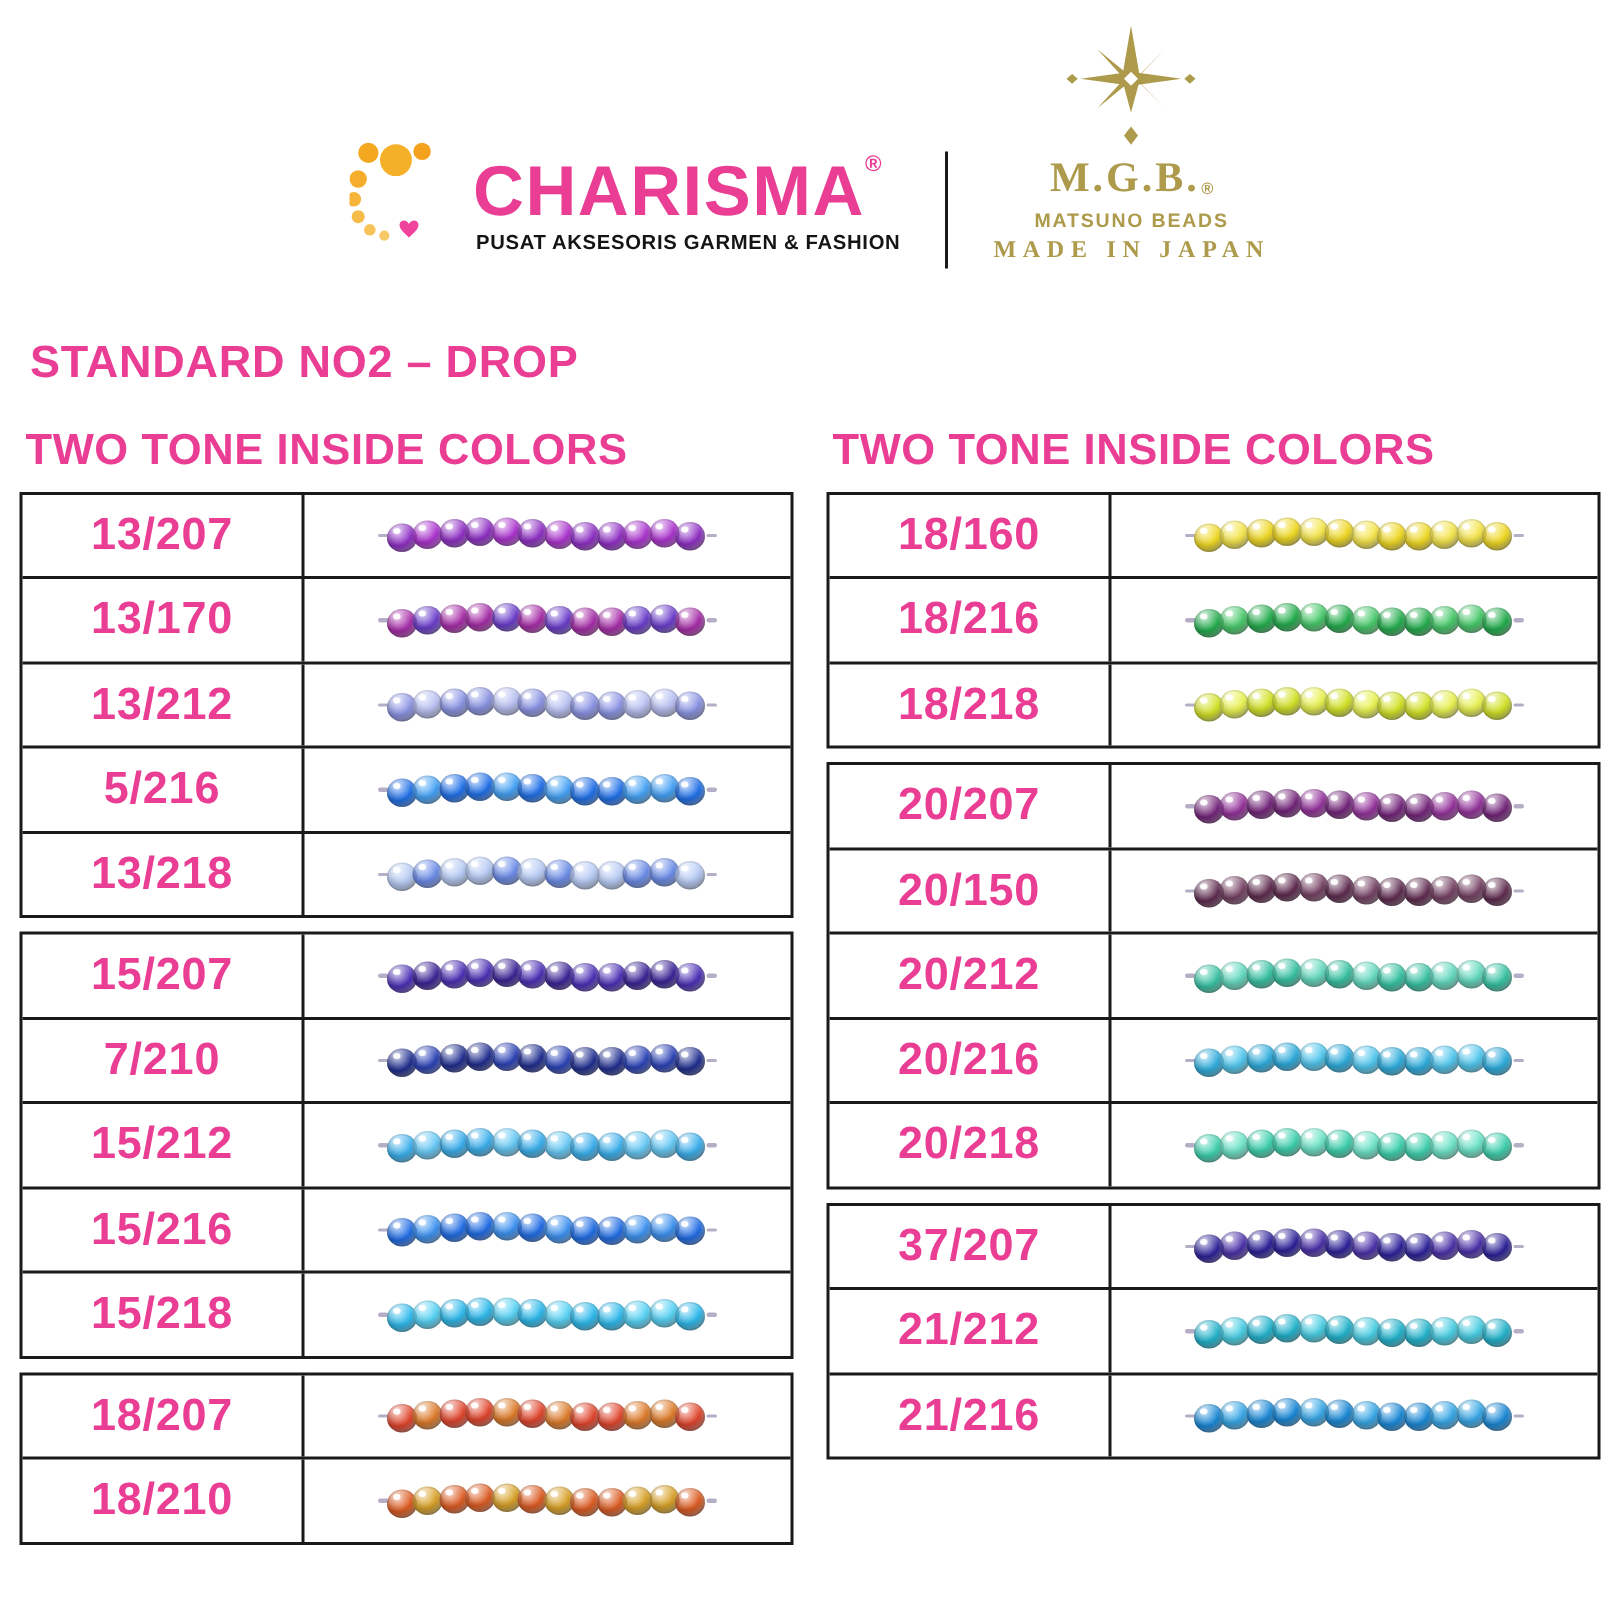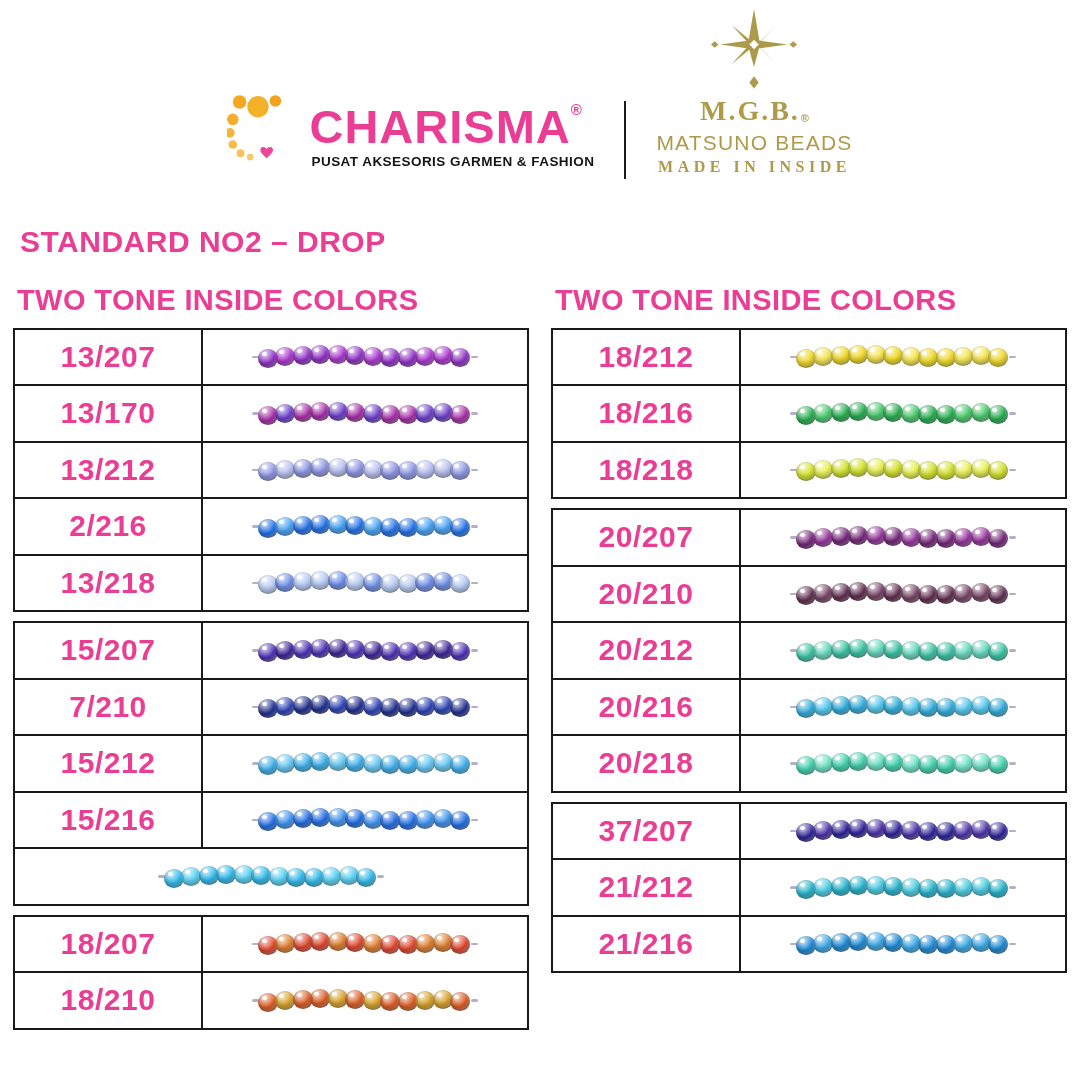--- a/index.html
+++ b/index.html
@@ -29,21 +29,21 @@
   }
   .brand-divider{width:2px;height:78px;background:#1a1a1a;margin-bottom:6px;}
   .mgb-logo{display:flex;flex-direction:column;align-items:center;margin-bottom:10px;line-height:1;}
   .mgb-name-row{display:flex;align-items:flex-end;margin-top:2px;}
   .mgb-name{
     font-family:"Liberation Serif", serif;font-weight:700;font-size:28px;
     letter-spacing:2px;color:var(--gold,#AE9A4B);
   }
   .mgb-reg{font-size:11px;font-weight:700;color:var(--gold,#AE9A4B);margin-left:1px;margin-bottom:1px;}
   .mgb-line1{
-    font-size:21px;font-weight:400;letter-spacing:1.2px;
+    font-size:13px;font-weight:700;letter-spacing:1.2px;
     color:var(--gold,#AE9A4B);margin-top:7px;white-space:nowrap;
   }
   .mgb-line2{
     font-family:"Liberation Serif", serif;font-size:16px;font-weight:700;
     letter-spacing:4.5px;color:var(--gold,#AE9A4B);margin-top:6px;white-space:nowrap;
   }
 
   
   .page-title{
     margin:40px 20px 0;font-size:30px;font-weight:700;letter-spacing:.5px;
@@ -126,21 +126,21 @@
         <polygon points="70,33 75,38 70,43 65,38" fill="#ffffff"></polygon>
         <polygon points="24,38 28,34.5 32,38 28,41.5"></polygon>
         <polygon points="108,38 112,34.5 116,38 112,41.5"></polygon>
         <polygon points="70,72 75,78.5 70,85 65,78.5"></polygon>
       </svg>
       <div class="mgb-name-row">
         <span class="mgb-name">M.G.B.</span>
         <span class="mgb-reg">®</span>
       </div>
       <div class="mgb-line1">MATSUNO BEADS</div>
-      <div class="mgb-line2">MADE IN INSIDE</div>
+      <div class="mgb-line2">MADE IN JAPAN</div>
     </div>
 
   </header>
 
   <h1 class="page-title">STANDARD NO2 – DROP</h1>
 
   <main class="tables">
     <section class="col">
       <h2 class="col-heading">TWO TONE INSIDE COLORS</h2>
       <div class="groups">
@@ -202,21 +202,21 @@
                   <span class="bead" style="background: radial-gradient(circle at 34% 26%, rgba(255, 255, 255, 0.85) 0%, rgba(138, 147, 228, 0.4) 14%, rgb(138, 147, 228) 52%, rgba(0, 0, 0, 0.3) 106%); transform: translateY(1px);"></span>
                   <span class="bead" style="background: radial-gradient(circle at 34% 26%, rgba(255, 255, 255, 0.85) 0%, rgba(138, 147, 228, 0.4) 14%, rgb(138, 147, 228) 52%, rgba(0, 0, 0, 0.3) 106%); transform: translateY(1px);"></span>
                   <span class="bead" style="background: radial-gradient(circle at 34% 26%, rgba(255, 255, 255, 0.85) 0%, rgba(184, 192, 242, 0.4) 14%, rgb(184, 192, 242) 52%, rgba(0, 0, 0, 0.3) 106%); transform: translateY(0px);"></span>
                   <span class="bead" style="background: radial-gradient(circle at 34% 26%, rgba(255, 255, 255, 0.85) 0%, rgba(184, 192, 242, 0.4) 14%, rgb(184, 192, 242) 52%, rgba(0, 0, 0, 0.3) 106%); transform: translateY(-1px);"></span>
                   <span class="bead" style="background: radial-gradient(circle at 34% 26%, rgba(255, 255, 255, 0.85) 0%, rgba(138, 147, 228, 0.4) 14%, rgb(138, 147, 228) 52%, rgba(0, 0, 0, 0.3) 106%); transform: translateY(1px);"></span>
                   <span class="thread"></span>
                 </div>
               </div>
             </div>
             <div class="trow">
-              <div class="code-cell">2/216</div>
+              <div class="code-cell">5/216</div>
               <div class="bead-cell">
                 <div class="bead-string">
                   <span class="thread"></span>
                   <span class="bead" style="background: radial-gradient(circle at 34% 26%, rgba(255, 255, 255, 0.85) 0%, rgba(30, 111, 232, 0.4) 14%, rgb(30, 111, 232) 52%, rgba(0, 0, 0, 0.3) 106%); transform: translateY(2px);"></span>
                   <span class="bead" style="background: radial-gradient(circle at 34% 26%, rgba(255, 255, 255, 0.85) 0%, rgba(66, 160, 245, 0.4) 14%, rgb(66, 160, 245) 52%, rgba(0, 0, 0, 0.3) 106%); transform: translateY(0px);"></span>
                   <span class="bead" style="background: radial-gradient(circle at 34% 26%, rgba(255, 255, 255, 0.85) 0%, rgba(30, 111, 232, 0.4) 14%, rgb(30, 111, 232) 52%, rgba(0, 0, 0, 0.3) 106%); transform: translateY(-1px);"></span>
                   <span class="bead" style="background: radial-gradient(circle at 34% 26%, rgba(255, 255, 255, 0.85) 0%, rgba(30, 111, 232, 0.4) 14%, rgb(30, 111, 232) 52%, rgba(0, 0, 0, 0.3) 106%); transform: translateY(-2px);"></span>
                   <span class="bead" style="background: radial-gradient(circle at 34% 26%, rgba(255, 255, 255, 0.85) 0%, rgba(66, 160, 245, 0.4) 14%, rgb(66, 160, 245) 52%, rgba(0, 0, 0, 0.3) 106%); transform: translateY(-2px);"></span>
                   <span class="bead" style="background: radial-gradient(circle at 34% 26%, rgba(255, 255, 255, 0.85) 0%, rgba(30, 111, 232, 0.4) 14%, rgb(30, 111, 232) 52%, rgba(0, 0, 0, 0.3) 106%); transform: translateY(-1px);"></span>
                   <span class="bead" style="background: radial-gradient(circle at 34% 26%, rgba(255, 255, 255, 0.85) 0%, rgba(66, 160, 245, 0.4) 14%, rgb(66, 160, 245) 52%, rgba(0, 0, 0, 0.3) 106%); transform: translateY(0px);"></span>
@@ -330,20 +330,21 @@
                   <span class="bead" style="background: radial-gradient(circle at 34% 26%, rgba(255, 255, 255, 0.85) 0%, rgba(30, 107, 228, 0.4) 14%, rgb(30, 107, 228) 52%, rgba(0, 0, 0, 0.3) 106%); transform: translateY(1px);"></span>
                   <span class="bead" style="background: radial-gradient(circle at 34% 26%, rgba(255, 255, 255, 0.85) 0%, rgba(30, 107, 228, 0.4) 14%, rgb(30, 107, 228) 52%, rgba(0, 0, 0, 0.3) 106%); transform: translateY(1px);"></span>
                   <span class="bead" style="background: radial-gradient(circle at 34% 26%, rgba(255, 255, 255, 0.85) 0%, rgba(58, 144, 240, 0.4) 14%, rgb(58, 144, 240) 52%, rgba(0, 0, 0, 0.3) 106%); transform: translateY(0px);"></span>
                   <span class="bead" style="background: radial-gradient(circle at 34% 26%, rgba(255, 255, 255, 0.85) 0%, rgba(58, 144, 240, 0.4) 14%, rgb(58, 144, 240) 52%, rgba(0, 0, 0, 0.3) 106%); transform: translateY(-1px);"></span>
                   <span class="bead" style="background: radial-gradient(circle at 34% 26%, rgba(255, 255, 255, 0.85) 0%, rgba(30, 107, 228, 0.4) 14%, rgb(30, 107, 228) 52%, rgba(0, 0, 0, 0.3) 106%); transform: translateY(1px);"></span>
                   <span class="thread"></span>
                 </div>
               </div>
             </div>
             <div class="trow">
+              <div class="code-cell">15/218</div>
               <div class="bead-cell">
                 <div class="bead-string">
                   <span class="thread"></span>
                   <span class="bead" style="background: radial-gradient(circle at 34% 26%, rgba(255, 255, 255, 0.85) 0%, rgba(43, 185, 236, 0.4) 14%, rgb(43, 185, 236) 52%, rgba(0, 0, 0, 0.3) 106%); transform: translateY(2px);"></span>
                   <span class="bead" style="background: radial-gradient(circle at 34% 26%, rgba(255, 255, 255, 0.85) 0%, rgba(85, 210, 245, 0.4) 14%, rgb(85, 210, 245) 52%, rgba(0, 0, 0, 0.3) 106%); transform: translateY(0px);"></span>
                   <span class="bead" style="background: radial-gradient(circle at 34% 26%, rgba(255, 255, 255, 0.85) 0%, rgba(43, 185, 236, 0.4) 14%, rgb(43, 185, 236) 52%, rgba(0, 0, 0, 0.3) 106%); transform: translateY(-1px);"></span>
                   <span class="bead" style="background: radial-gradient(circle at 34% 26%, rgba(255, 255, 255, 0.85) 0%, rgba(43, 185, 236, 0.4) 14%, rgb(43, 185, 236) 52%, rgba(0, 0, 0, 0.3) 106%); transform: translateY(-2px);"></span>
                   <span class="bead" style="background: radial-gradient(circle at 34% 26%, rgba(255, 255, 255, 0.85) 0%, rgba(85, 210, 245, 0.4) 14%, rgb(85, 210, 245) 52%, rgba(0, 0, 0, 0.3) 106%); transform: translateY(-2px);"></span>
                   <span class="bead" style="background: radial-gradient(circle at 34% 26%, rgba(255, 255, 255, 0.85) 0%, rgba(43, 185, 236, 0.4) 14%, rgb(43, 185, 236) 52%, rgba(0, 0, 0, 0.3) 106%); transform: translateY(-1px);"></span>
                   <span class="bead" style="background: radial-gradient(circle at 34% 26%, rgba(255, 255, 255, 0.85) 0%, rgba(85, 210, 245, 0.4) 14%, rgb(85, 210, 245) 52%, rgba(0, 0, 0, 0.3) 106%); transform: translateY(0px);"></span>
@@ -401,21 +402,21 @@
               </div>
             </div>
           </div>
         </div>
     </section>
     <section class="col">
       <h2 class="col-heading">TWO TONE INSIDE COLORS</h2>
       <div class="groups">
           <div class="group">
             <div class="trow">
-              <div class="code-cell">18/212</div>
+              <div class="code-cell">18/160</div>
               <div class="bead-cell">
                 <div class="bead-string">
                   <span class="thread"></span>
                   <span class="bead" style="background: radial-gradient(circle at 34% 26%, rgba(255, 255, 255, 0.85) 0%, rgba(239, 216, 32, 0.4) 14%, rgb(239, 216, 32) 52%, rgba(0, 0, 0, 0.3) 106%); transform: translateY(2px);"></span>
                   <span class="bead" style="background: radial-gradient(circle at 34% 26%, rgba(255, 255, 255, 0.85) 0%, rgba(245, 229, 74, 0.4) 14%, rgb(245, 229, 74) 52%, rgba(0, 0, 0, 0.3) 106%); transform: translateY(0px);"></span>
                   <span class="bead" style="background: radial-gradient(circle at 34% 26%, rgba(255, 255, 255, 0.85) 0%, rgba(239, 216, 32, 0.4) 14%, rgb(239, 216, 32) 52%, rgba(0, 0, 0, 0.3) 106%); transform: translateY(-1px);"></span>
                   <span class="bead" style="background: radial-gradient(circle at 34% 26%, rgba(255, 255, 255, 0.85) 0%, rgba(239, 216, 32, 0.4) 14%, rgb(239, 216, 32) 52%, rgba(0, 0, 0, 0.3) 106%); transform: translateY(-2px);"></span>
                   <span class="bead" style="background: radial-gradient(circle at 34% 26%, rgba(255, 255, 255, 0.85) 0%, rgba(245, 229, 74, 0.4) 14%, rgb(245, 229, 74) 52%, rgba(0, 0, 0, 0.3) 106%); transform: translateY(-2px);"></span>
                   <span class="bead" style="background: radial-gradient(circle at 34% 26%, rgba(255, 255, 255, 0.85) 0%, rgba(239, 216, 32, 0.4) 14%, rgb(239, 216, 32) 52%, rgba(0, 0, 0, 0.3) 106%); transform: translateY(-1px);"></span>
                   <span class="bead" style="background: radial-gradient(circle at 34% 26%, rgba(255, 255, 255, 0.85) 0%, rgba(245, 229, 74, 0.4) 14%, rgb(245, 229, 74) 52%, rgba(0, 0, 0, 0.3) 106%); transform: translateY(0px);"></span>
@@ -487,21 +488,21 @@
                   <span class="bead" style="background: radial-gradient(circle at 34% 26%, rgba(255, 255, 255, 0.85) 0%, rgba(115, 35, 121, 0.4) 14%, rgb(115, 35, 121) 52%, rgba(0, 0, 0, 0.3) 106%); transform: translateY(1px);"></span>
                   <span class="bead" style="background: radial-gradient(circle at 34% 26%, rgba(255, 255, 255, 0.85) 0%, rgba(115, 35, 121, 0.4) 14%, rgb(115, 35, 121) 52%, rgba(0, 0, 0, 0.3) 106%); transform: translateY(1px);"></span>
                   <span class="bead" style="background: radial-gradient(circle at 34% 26%, rgba(255, 255, 255, 0.85) 0%, rgba(147, 48, 154, 0.4) 14%, rgb(147, 48, 154) 52%, rgba(0, 0, 0, 0.3) 106%); transform: translateY(0px);"></span>
                   <span class="bead" style="background: radial-gradient(circle at 34% 26%, rgba(255, 255, 255, 0.85) 0%, rgba(147, 48, 154, 0.4) 14%, rgb(147, 48, 154) 52%, rgba(0, 0, 0, 0.3) 106%); transform: translateY(-1px);"></span>
                   <span class="bead" style="background: radial-gradient(circle at 34% 26%, rgba(255, 255, 255, 0.85) 0%, rgba(115, 35, 121, 0.4) 14%, rgb(115, 35, 121) 52%, rgba(0, 0, 0, 0.3) 106%); transform: translateY(1px);"></span>
                   <span class="thread"></span>
                 </div>
               </div>
             </div>
             <div class="trow">
-              <div class="code-cell">20/210</div>
+              <div class="code-cell">20/150</div>
               <div class="bead-cell">
                 <div class="bead-string">
                   <span class="thread"></span>
                   <span class="bead" style="background: radial-gradient(circle at 34% 26%, rgba(255, 255, 255, 0.85) 0%, rgba(94, 42, 78, 0.4) 14%, rgb(94, 42, 78) 52%, rgba(0, 0, 0, 0.3) 106%); transform: translateY(2px);"></span>
                   <span class="bead" style="background: radial-gradient(circle at 34% 26%, rgba(255, 255, 255, 0.85) 0%, rgba(116, 64, 98, 0.4) 14%, rgb(116, 64, 98) 52%, rgba(0, 0, 0, 0.3) 106%); transform: translateY(0px);"></span>
                   <span class="bead" style="background: radial-gradient(circle at 34% 26%, rgba(255, 255, 255, 0.85) 0%, rgba(94, 42, 78, 0.4) 14%, rgb(94, 42, 78) 52%, rgba(0, 0, 0, 0.3) 106%); transform: translateY(-1px);"></span>
                   <span class="bead" style="background: radial-gradient(circle at 34% 26%, rgba(255, 255, 255, 0.85) 0%, rgba(94, 42, 78, 0.4) 14%, rgb(94, 42, 78) 52%, rgba(0, 0, 0, 0.3) 106%); transform: translateY(-2px);"></span>
                   <span class="bead" style="background: radial-gradient(circle at 34% 26%, rgba(255, 255, 255, 0.85) 0%, rgba(116, 64, 98, 0.4) 14%, rgb(116, 64, 98) 52%, rgba(0, 0, 0, 0.3) 106%); transform: translateY(-2px);"></span>
                   <span class="bead" style="background: radial-gradient(circle at 34% 26%, rgba(255, 255, 255, 0.85) 0%, rgba(94, 42, 78, 0.4) 14%, rgb(94, 42, 78) 52%, rgba(0, 0, 0, 0.3) 106%); transform: translateY(-1px);"></span>
                   <span class="bead" style="background: radial-gradient(circle at 34% 26%, rgba(255, 255, 255, 0.85) 0%, rgba(116, 64, 98, 0.4) 14%, rgb(116, 64, 98) 52%, rgba(0, 0, 0, 0.3) 106%); transform: translateY(0px);"></span>

